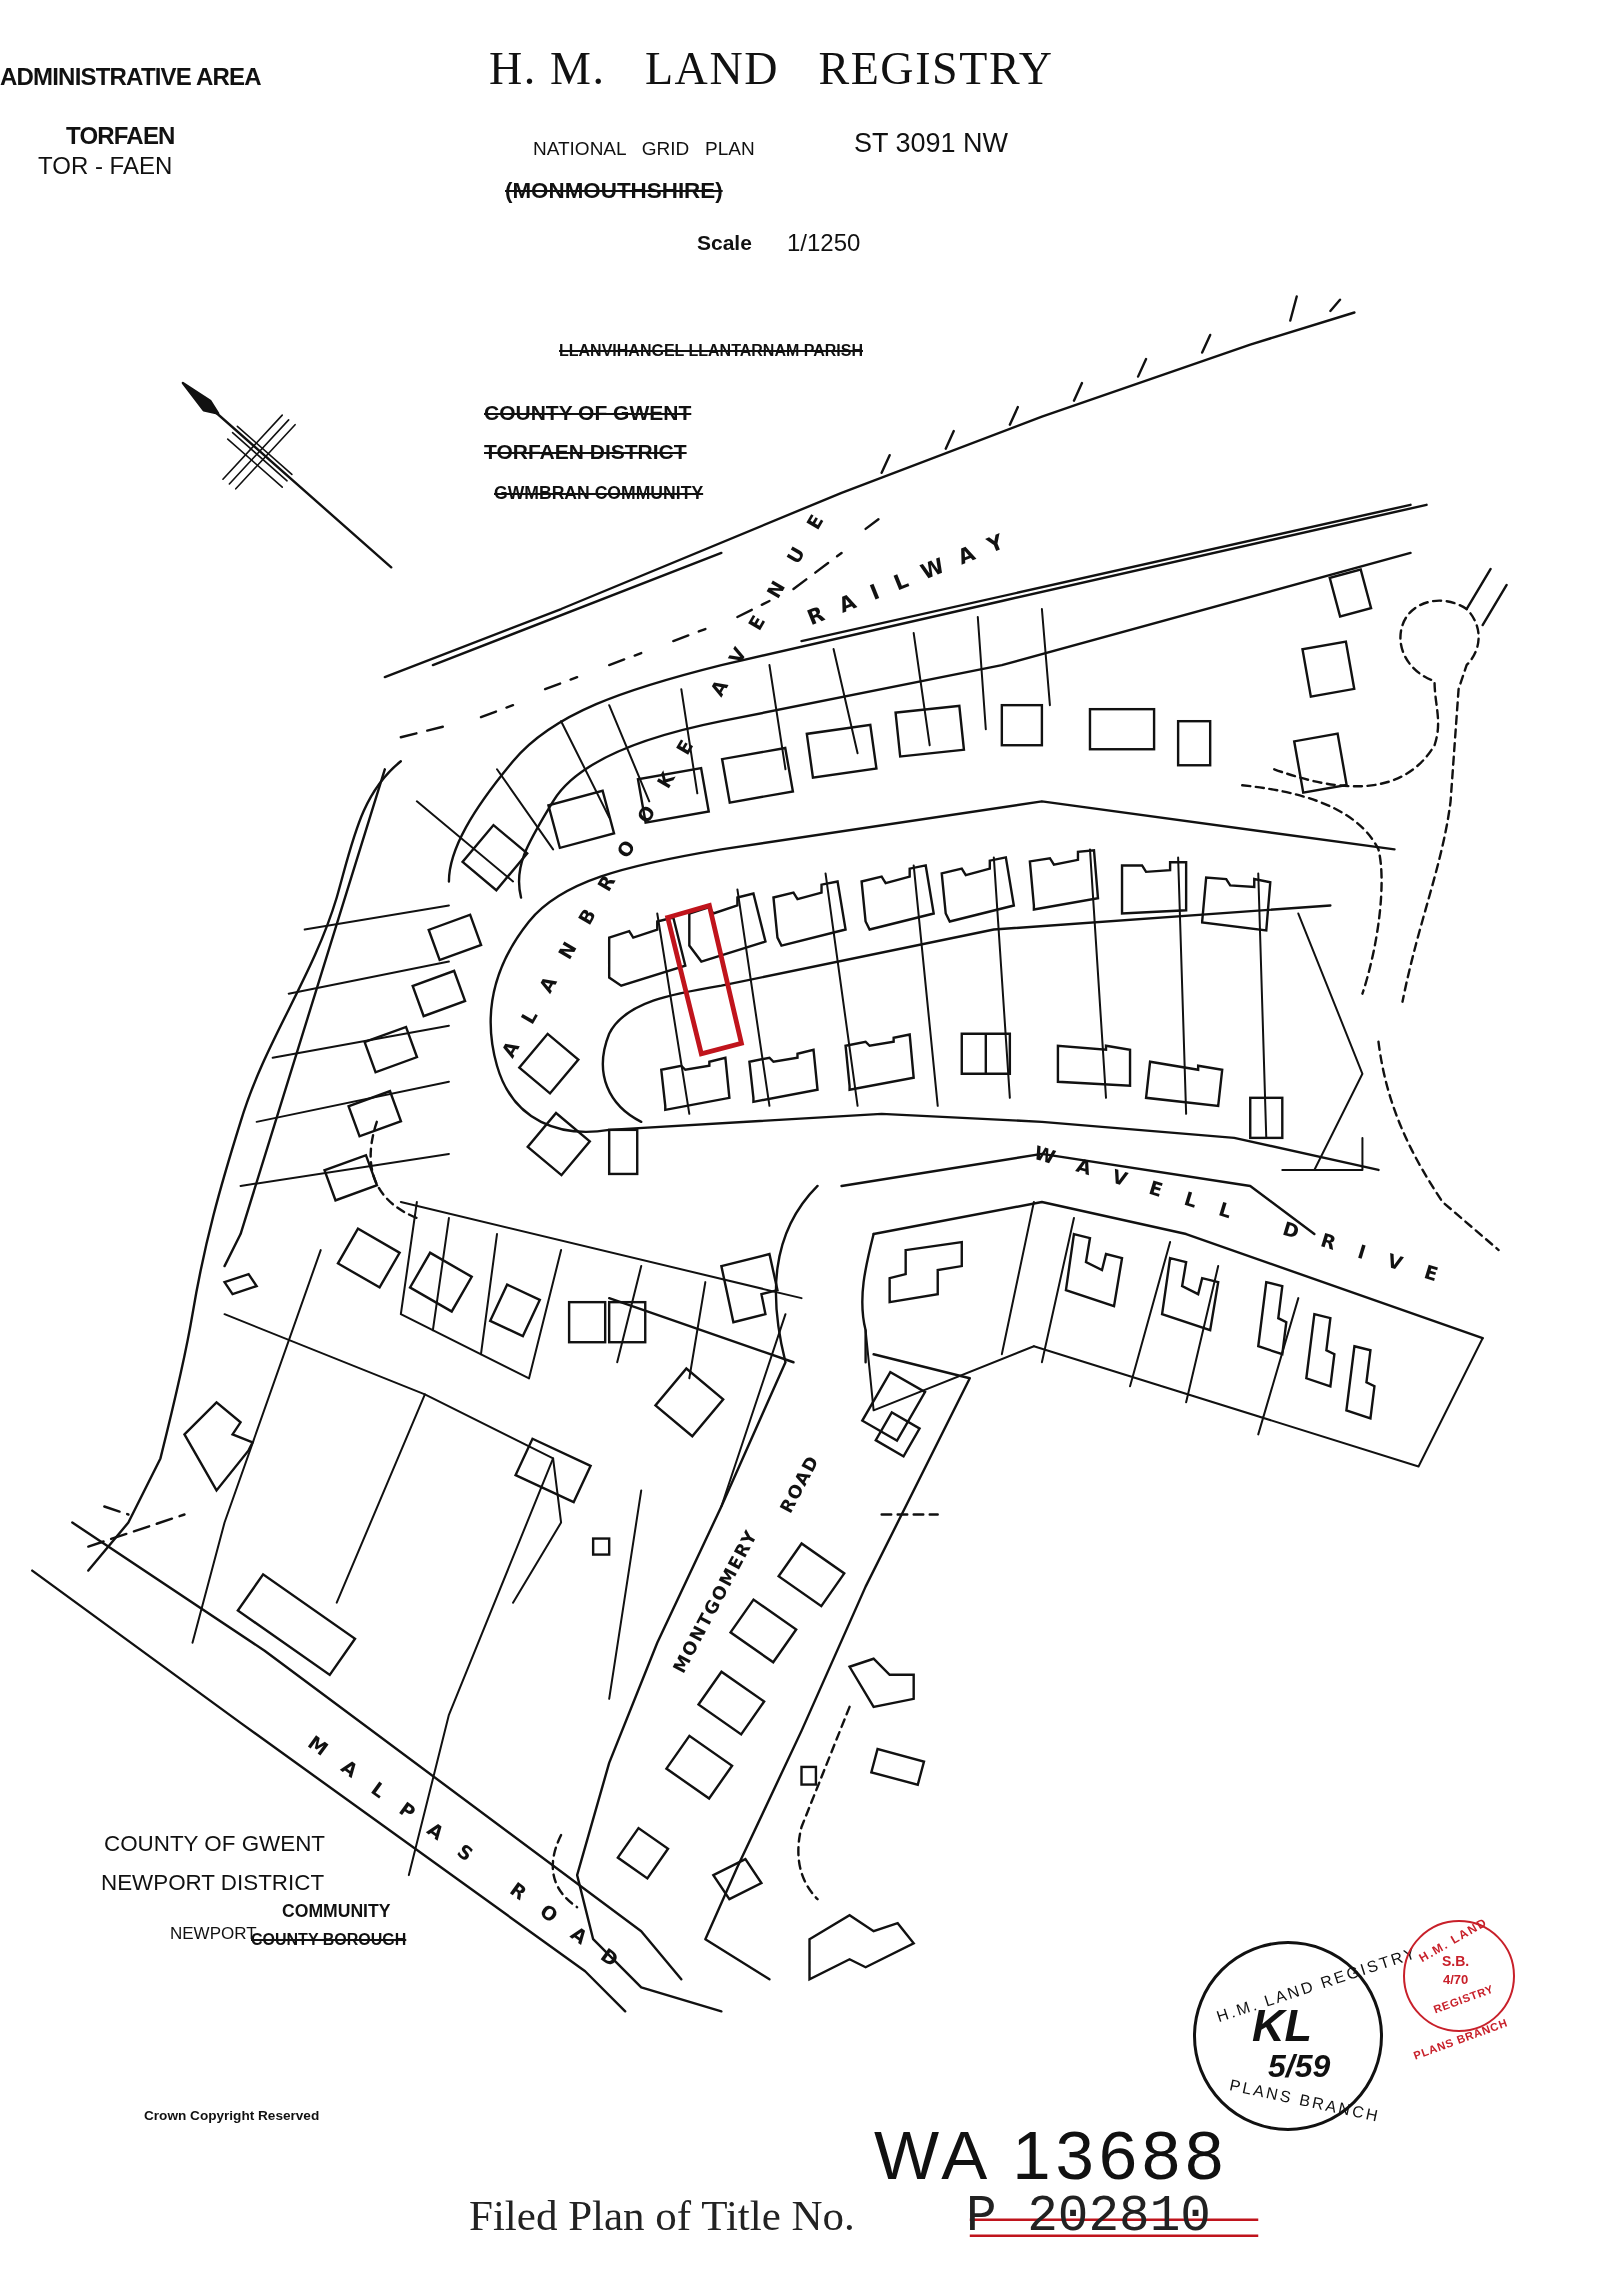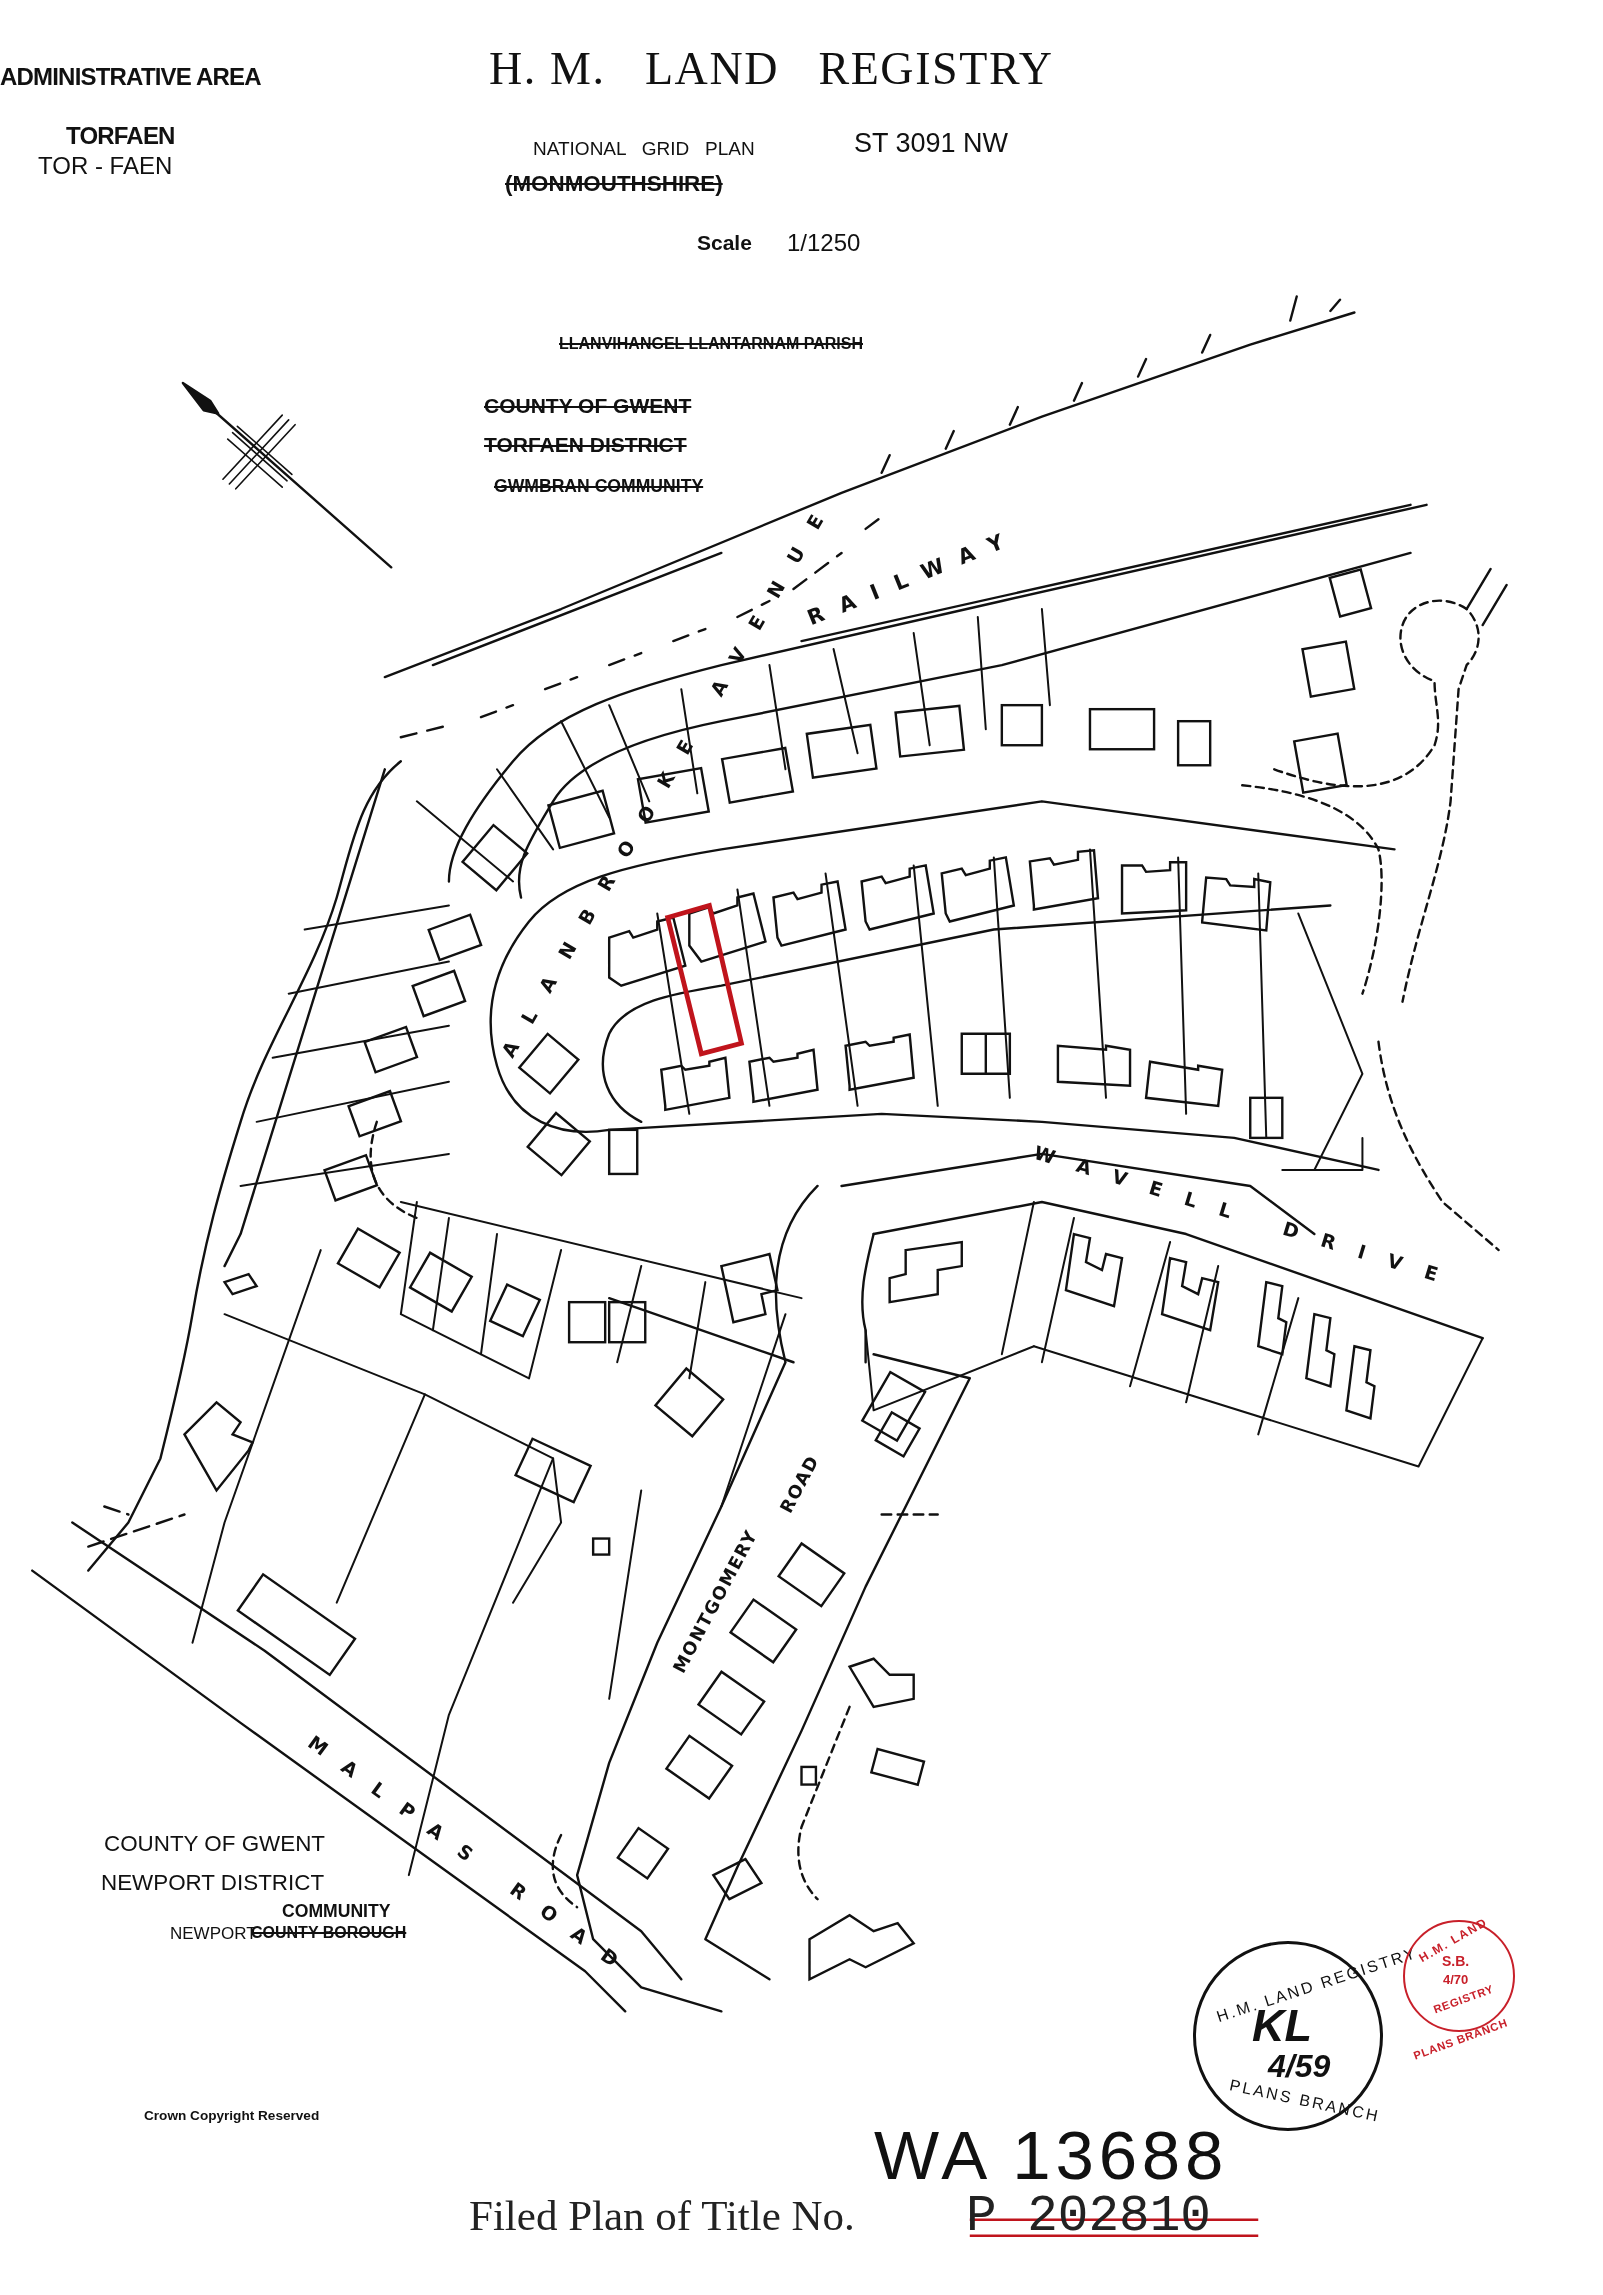--- a/index.html
+++ b/index.html
@@ -1,21 +1,21 @@
 <!DOCTYPE html>
 <html style="font-size:13px"><head>
 <meta charset="utf-8">
 <style>
   html, body { margin:0; padding:0; background:#ffffff; }
   body { width:1603px; height:2295px; position:relative; overflow:hidden; color:#111; }
   .abs { position:absolute; white-space:nowrap; }
   .sans { font-family:"Liberation Sans", "DejaVu Sans", sans-serif; }
   .serif { font-family:"Liberation Serif", "DejaVu Serif", serif; }
   .mono { font-family:"Liberation Mono", "DejaVu Sans Mono", monospace; }
-  .strike { text-decoration: line-through; text-decoration-thickness: 2.4px; }
+  .strike { text-decoration: line-through; text-decoration-thickness: 2.4px; margin-top: 7px; }
   #map { position:absolute; left:0; top:0; width:1603px; height:2295px; }
   .road-label { position:absolute; font-family:"DejaVu Sans", sans-serif; font-weight:bold; letter-spacing:21px; font-size:21px; transform-origin:0 0; white-space:nowrap; }
   .stamp { position:absolute; border-radius:50%; }
 </style>
 </head>
 <body>
 
 <svg id="map" viewBox="0 0 2000 2864" xmlns="http://www.w3.org/2000/svg">
   <g fill="none" stroke="#111" stroke-width="3" stroke-linejoin="round" stroke-linecap="round">
 
@@ -240,21 +240,21 @@
 <div class="abs sans strike" style="left:251px; top:1924px; font-size:16px; font-weight:bold;">COUNTY BOROUGH</div>
 <div class="abs sans" style="left:144px; top:2108px; font-size:13.6px; font-weight:bold;">Crown Copyright Reserved</div>
 
 <div class="abs sans" style="left:874px; top:2116px; font-size:69px; letter-spacing:4.8px; color:#111;">WA 13688</div>
 <div class="abs serif" style="left:469px; top:2191px; font-size:43px; color:#222;">Filed Plan of Title No.</div>
 <div class="abs mono" style="left:966px; top:2188px; font-size:51px; color:#222;">P 202810</div>
 
 <div class="stamp" style="left:1193px; top:1941px; width:184px; height:184px; border:3.2px solid #111;">
   <div class="abs sans" style="left:16px; top:32px; font-size:16px; transform:rotate(-18deg); letter-spacing:2.4px;">H.M. LAND REGISTRY</div>
   <div class="abs sans" style="left:56px; top:56px; font-size:45px; font-style:italic; font-weight:bold;">KL</div>
-  <div class="abs sans" style="left:72px; top:104px; font-size:32px; font-style:italic; font-weight:bold;">4/59</div>
+  <div class="abs sans" style="left:72px; top:104px; font-size:32px; font-style:italic; font-weight:bold;">5/59</div>
   <div class="abs sans" style="left:32px; top:148px; font-size:16px; letter-spacing:2.4px; transform:rotate(12deg);">PLANS BRANCH</div>
 </div>
 
 <div class="stamp" style="left:1403px; top:1920px; width:108px; height:108px; border:2.4px solid #c8202a; color:#c8202a;">
   <div class="abs sans" style="left:9.6px; top:11.2px; font-size:12px; font-weight:bold; transform:rotate(-30deg); letter-spacing:1.6px;">H.M. LAND</div>
   <div class="abs sans" style="left:37px; top:30.5px; font-size:14px; font-weight:bold;">S.B.</div>
   <div class="abs sans" style="left:38px; top:50px; font-size:13px; font-weight:bold;">4/70</div>
   <div class="abs sans" style="left:27px; top:71px; font-size:11.2px; font-weight:bold; letter-spacing:0.8px; transform:rotate(-20deg);">REGISTRY</div>
   <div class="abs sans" style="left:6.4px; top:111px; font-size:11.2px; font-weight:bold; letter-spacing:0.8px; transform:rotate(-20deg);">PLANS BRANCH</div>
 </div>

